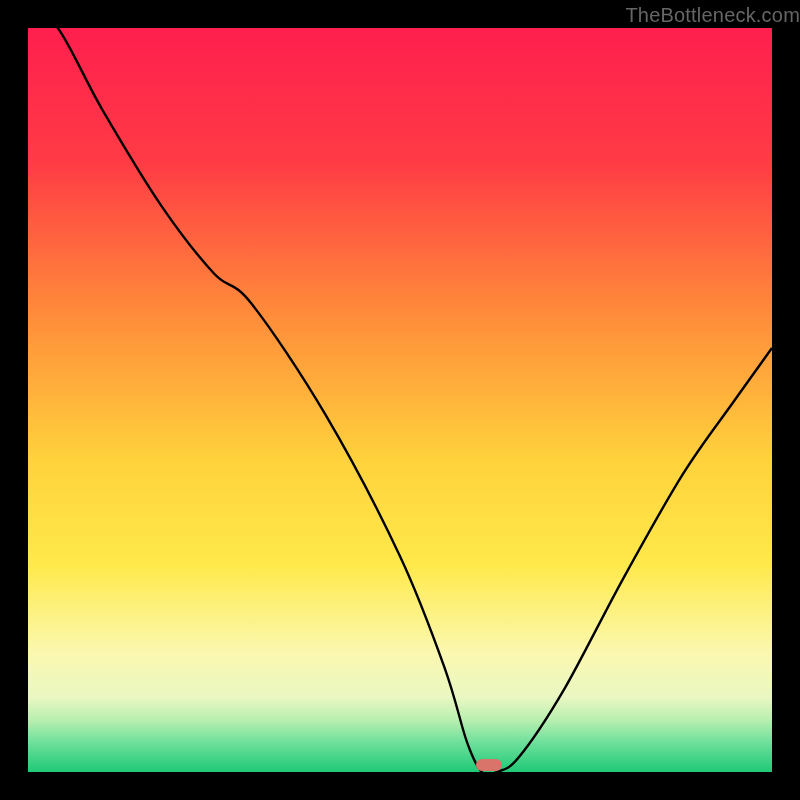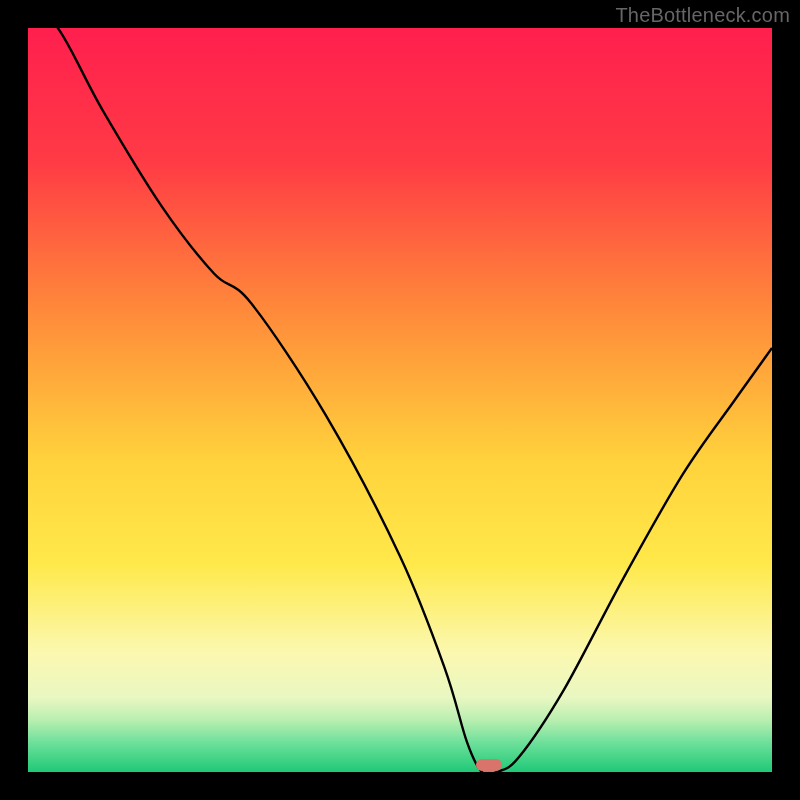--- a/index.html
+++ b/index.html
@@ -12,21 +12,21 @@
   }
   .stage {
     position: relative;
     width: 800px;
     height: 800px;
     background: #000;
   }
   .watermark {
     position: absolute;
     top: 4px;
-    right: 10px;
+    right: 0;
     color: #666;
     font-size: 20px;
     font-weight: 500;
     letter-spacing: 0.2px;
     margin-left: 36px;
   }
   .plot {
     position: absolute;
     left: 28px;
     top: 28px;

